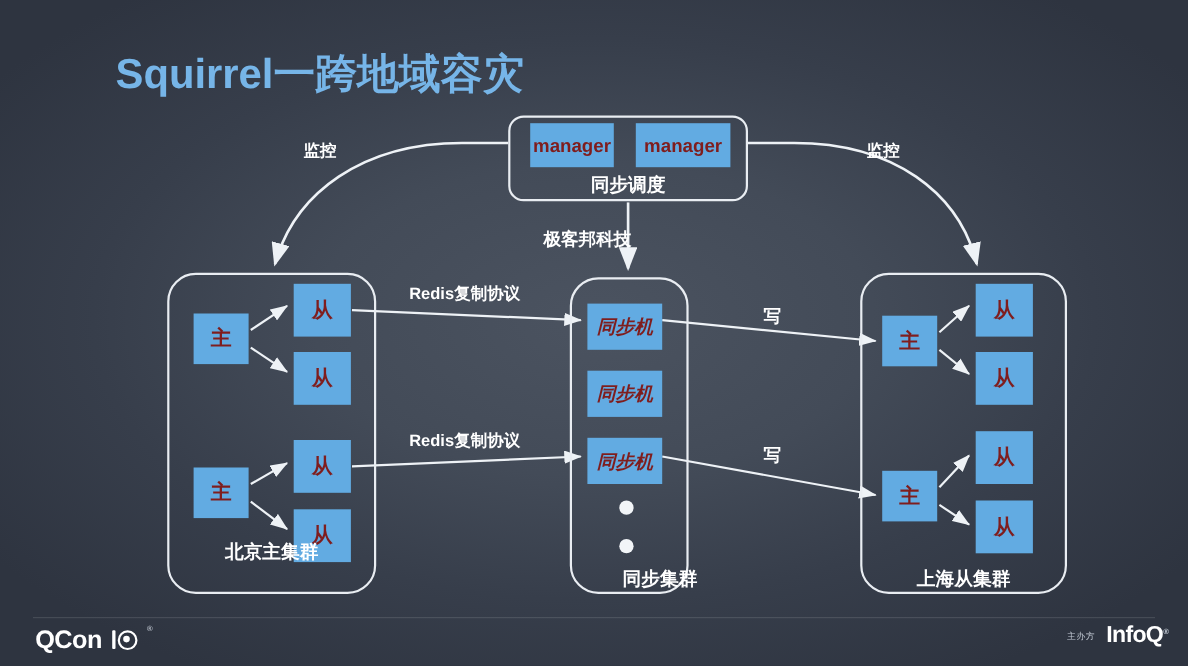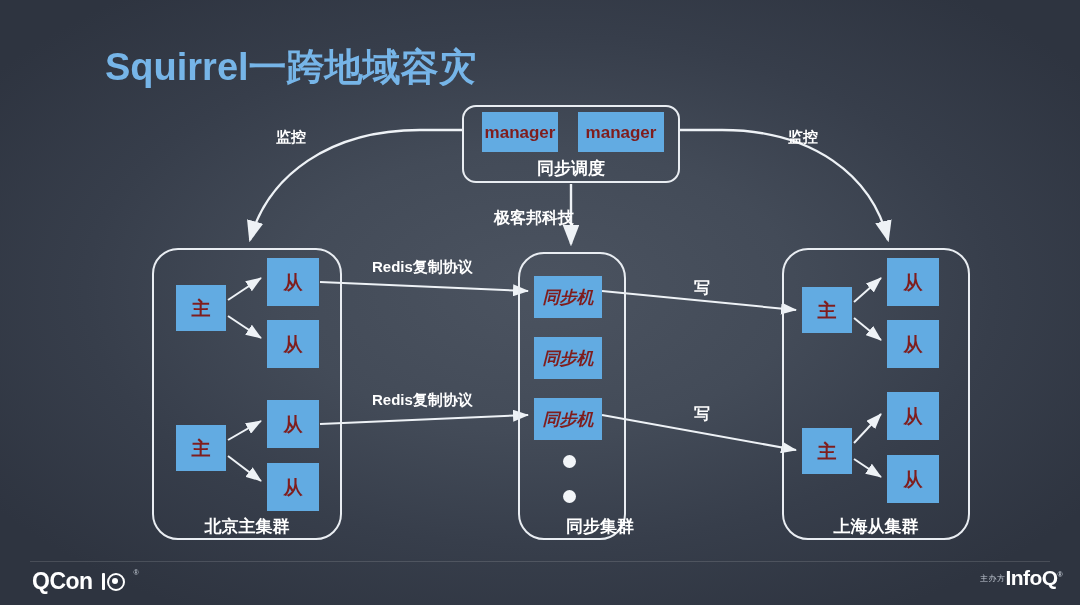--- a/index.html
+++ b/index.html
@@ -105,21 +105,21 @@
 
   
   .caption {
     position:absolute;
     font-size:17px;
     font-weight:bold;
     color:#ffffff;
     white-space:nowrap;
     text-align:center;
   }
-  #caption-beijing  { left:152px; top:515px; width:190px; }
+  #caption-beijing  { left:152px; top:490px; width:190px; }
   #caption-sync     { left:526px; top:515px; width:148px; }
   #caption-shanghai { left:782px; top:515px; width:188px; }
   #caption-manager  { left:462px; top:157px; width:218px; font-size:17px; }
 
   
   .edge-label {
     position:absolute;
     font-size:15px;
     font-weight:bold;
     color:#ffffff;
@@ -159,21 +159,21 @@
   }
   #qcon-ring::after{
     content:""; position:absolute; left:3px; top:3px;
     width:6px; height:6px; border-radius:50%; background:#ffffff;
   }
   #qcon-reg { font-size:7px; color:#c9d0da; align-self:flex-start; margin-top:1px; }
 
   #footer-right {
     position:absolute;
     right:18px; top:566px;
-    display:flex; align-items:center; gap:0;
+    display:flex; align-items:center; gap:10px;
   }
   #host-label {
     font-size:8px; color:#c3cad4; letter-spacing:0.5px; white-space:nowrap;
   }
   #geekbang-lockup { display:flex; flex-direction:column; align-items:flex-start; }
   #geekbang-wordmark {
     font-size:18px; font-weight:bold; color:#ffffff; letter-spacing:-0.4px; white-space:nowrap;
   }
   #geekbang-sub {
     font-size:7px; color:#cad1db; letter-spacing:1px; margin-top:1px; white-space:nowrap;

